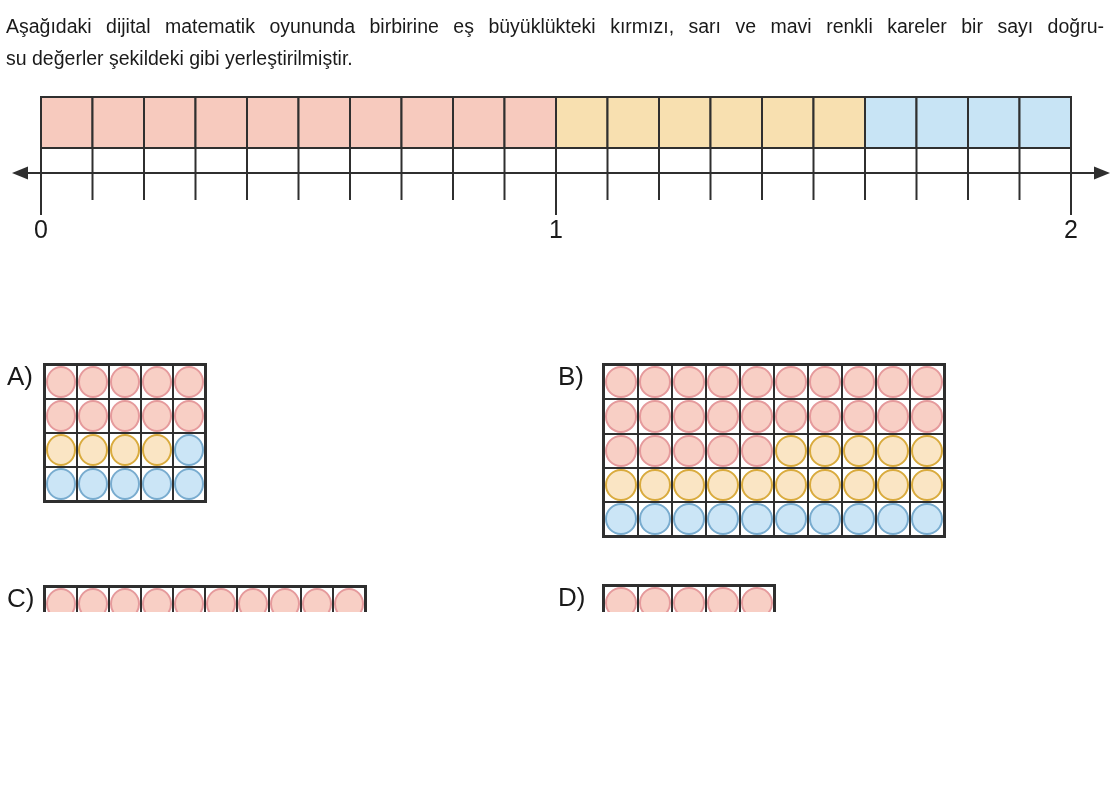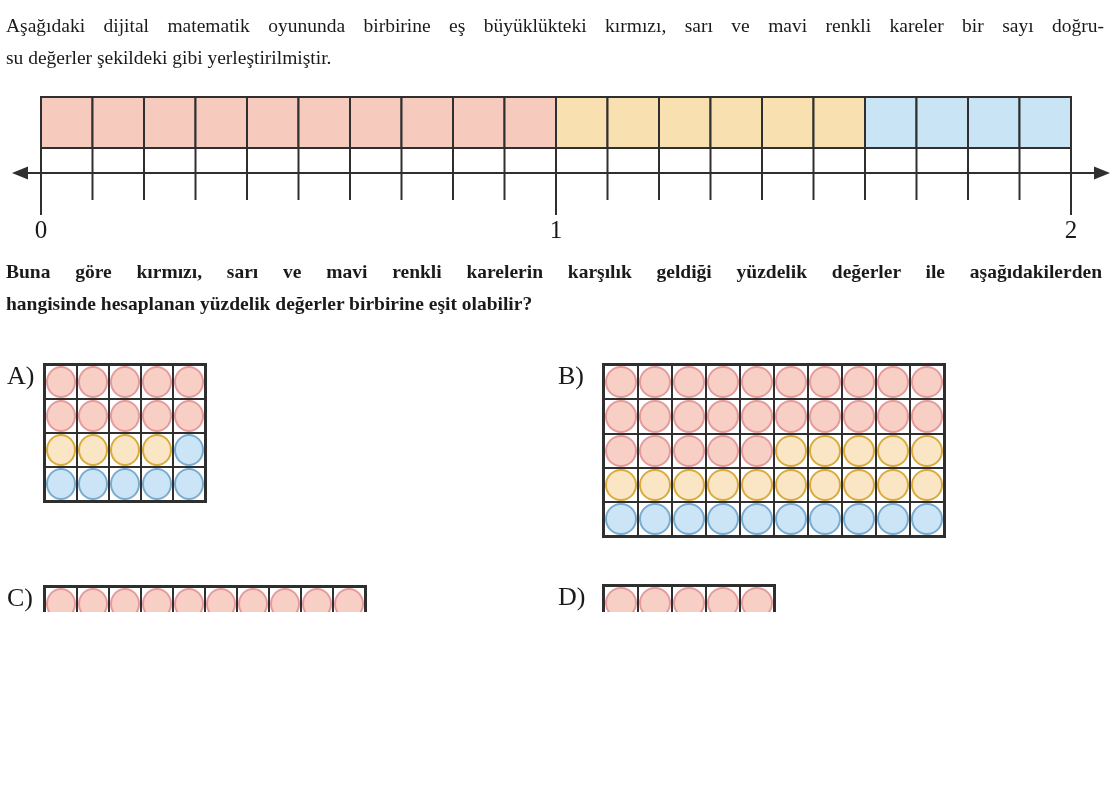--- a/index.html
+++ b/index.html
@@ -1,18 +1,18 @@
 <!DOCTYPE html>
 <html lang="tr" style="--line: #2f2f2f;"><head>
 <meta charset="utf-8">
 <style>
   html,body{margin:0;padding:0;background:#ffffff;}
   .page{
     position:relative;width:1112px;height:612px;background:#ffffff;overflow:hidden;
-    font-family:Liberation Serif, serif;color:#1a1a1a;
+    font-family:Liberation Sans, sans-serif;color:#1a1a1a;
   }
   .intro{position:absolute;left:6px;top:10px;width:1098px;font-size:19.5px;line-height:32px;}
   .question{position:absolute;left:6px;top:256px;width:1096px;font-size:19.5px;line-height:32px;font-weight:700;}
   .jline{display:block;text-align:justify;text-align-last:justify;}
   .nline{display:block;}
   .figure{position:absolute;left:0;top:90px;}
 
   .option{position:absolute;display:flex;align-items:flex-start;}
   .opt-label{font-size:26px;line-height:30px;flex:none;}
   .option-a{left:7px;top:361px;}  .option-a .opt-label{width:36px;}
@@ -84,24 +84,20 @@
       <line x1="865" y1="58" x2="865" y2="110" stroke="#2f2f2f" stroke-width="2"></line>
       <line x1="916.5" y1="58" x2="916.5" y2="110" stroke="#2f2f2f" stroke-width="2"></line>
       <line x1="968" y1="58" x2="968" y2="110" stroke="#2f2f2f" stroke-width="2"></line>
       <line x1="1019.5" y1="58" x2="1019.5" y2="110" stroke="#2f2f2f" stroke-width="2"></line>
       <line x1="1071" y1="58" x2="1071" y2="125" stroke="#2f2f2f" stroke-width="2"></line>
       <text x="41" y="148" text-anchor="middle" font-size="25" fill="#1a1a1a">0</text>
       <text x="556" y="148" text-anchor="middle" font-size="25" fill="#1a1a1a">1</text>
       <text x="1071" y="148" text-anchor="middle" font-size="25" fill="#1a1a1a">2</text>
     </svg>
 
-  <div class="question">
-    <span class="jline">Buna göre kırmızı, sarı ve mavi renkli karelerin karşılık geldiği yüzdelik değerler ile aşağıdakilerden</span>
-    <span class="nline">hangisinde hesaplanan yüzdelik değerler birbirine eşit olabilir?</span>
-  </div>
 
   <div class="option option-a">
     <span class="opt-label">A)</span>
     <div class="opt-grid">
         <div class="grid-row">
           <div class="gcell">
             <div class="gcircle" style="background: rgb(248, 207, 197); border-color: rgb(229, 154, 156);"></div>
           </div>
           <div class="gcell">
             <div class="gcircle" style="background: rgb(248, 207, 197); border-color: rgb(229, 154, 156);"></div>

